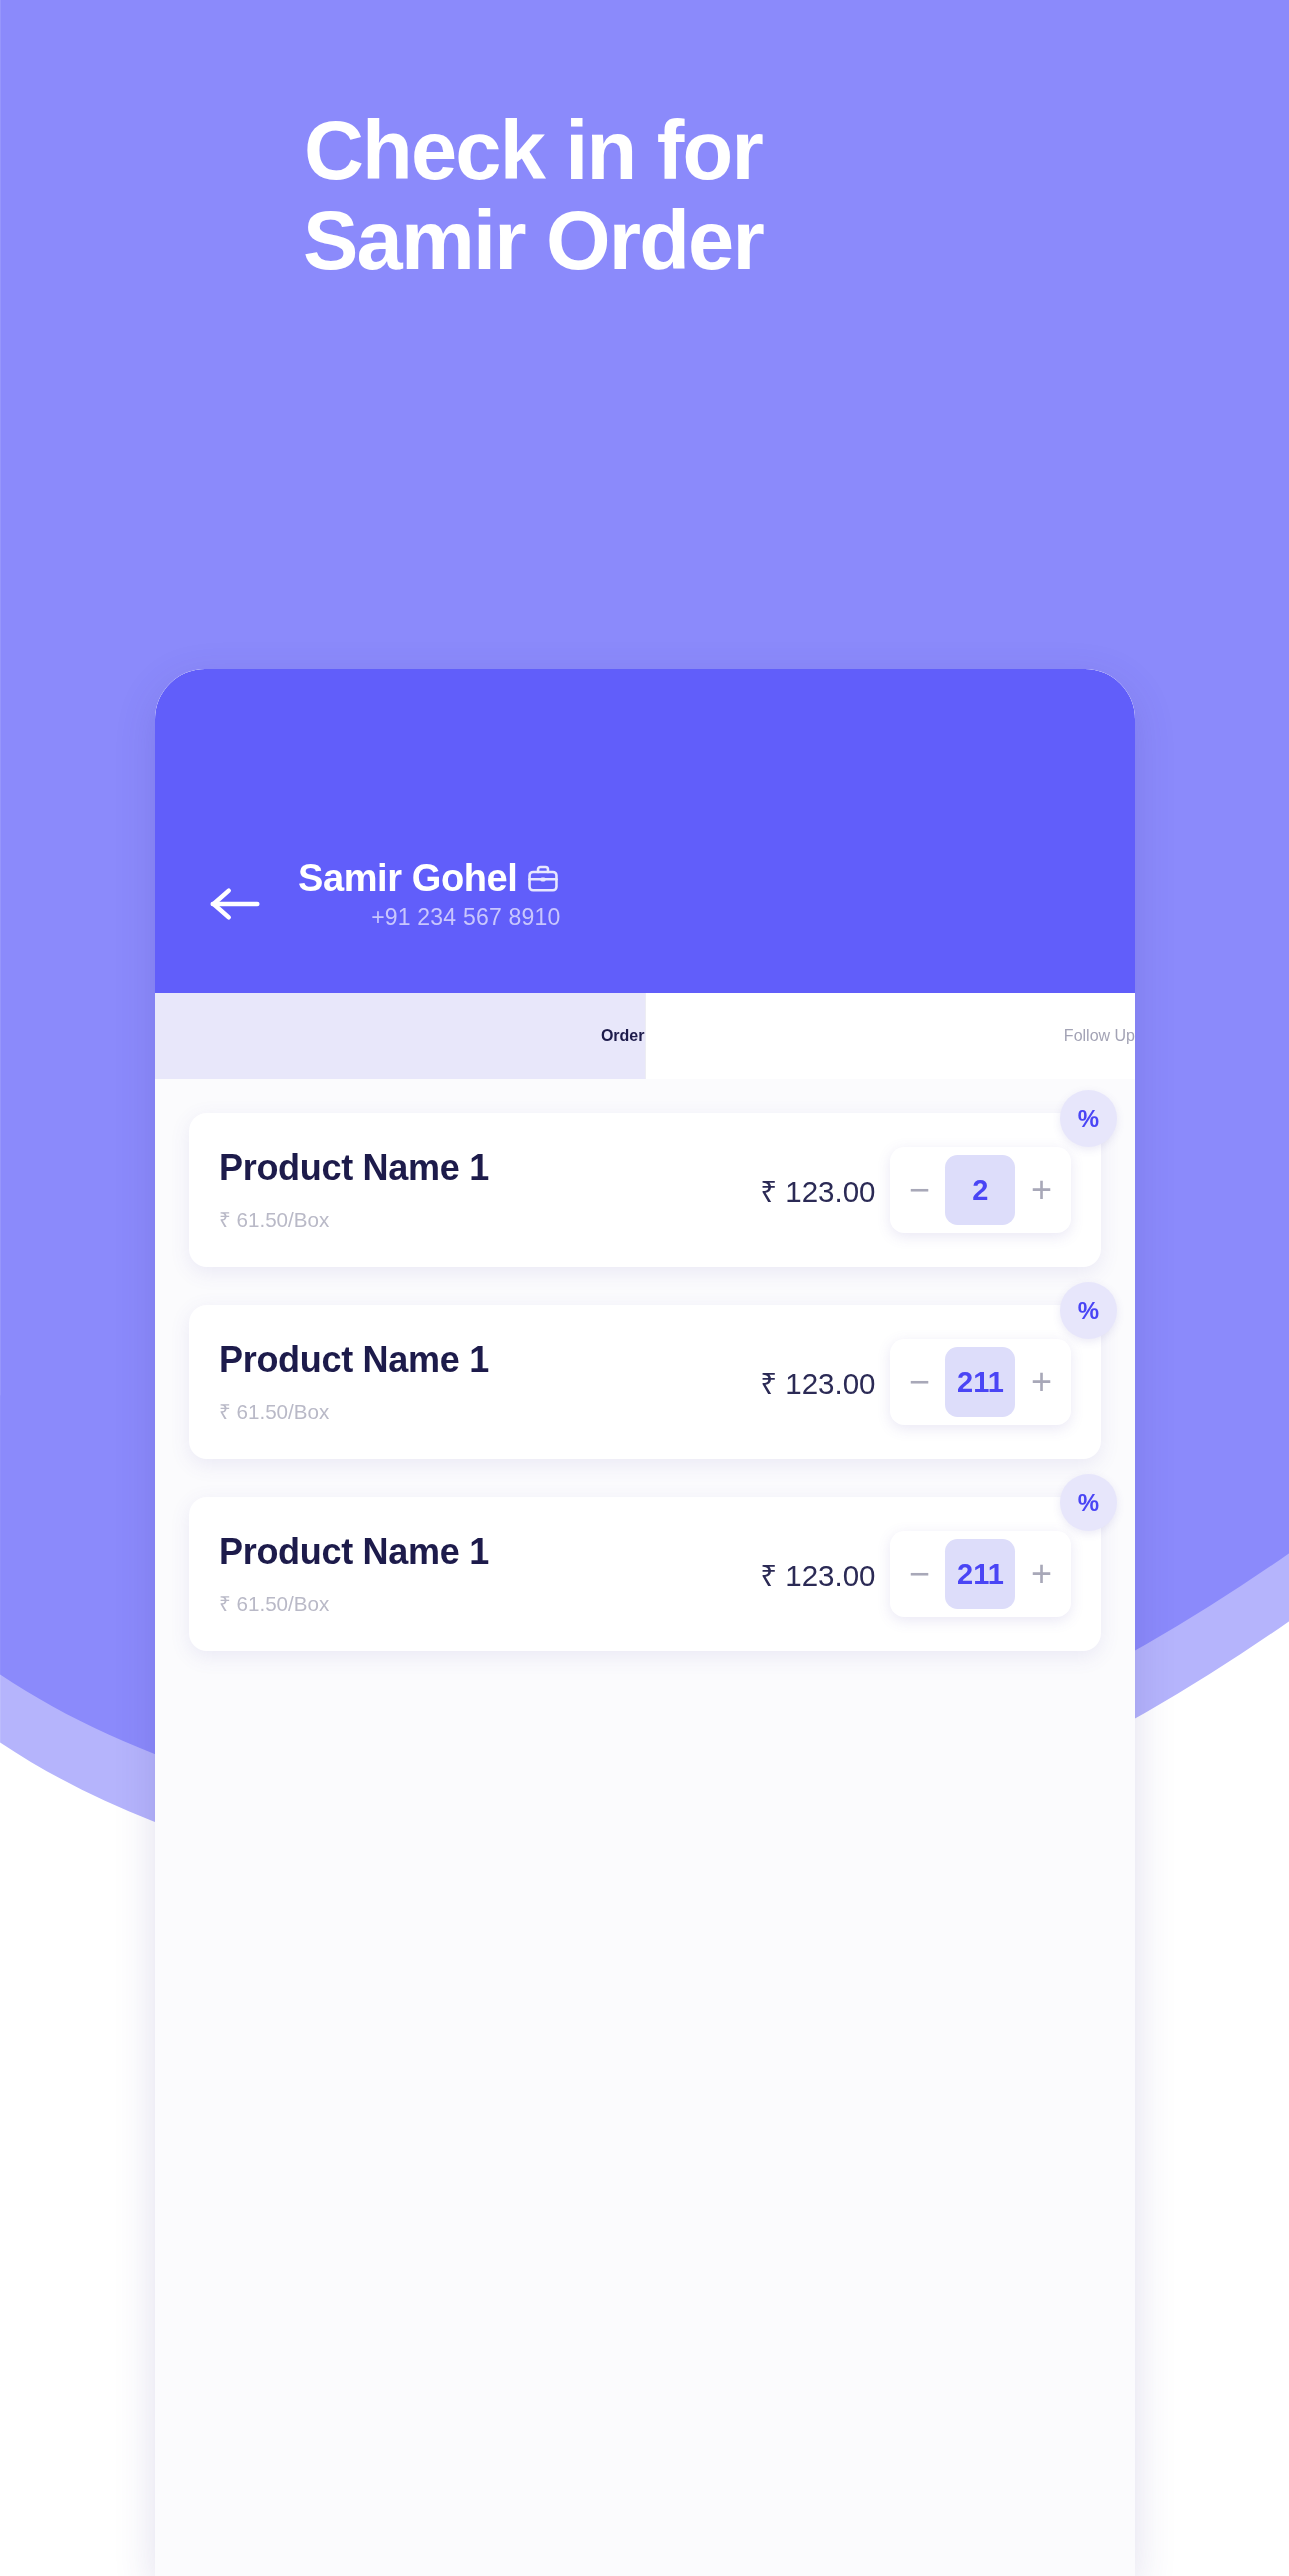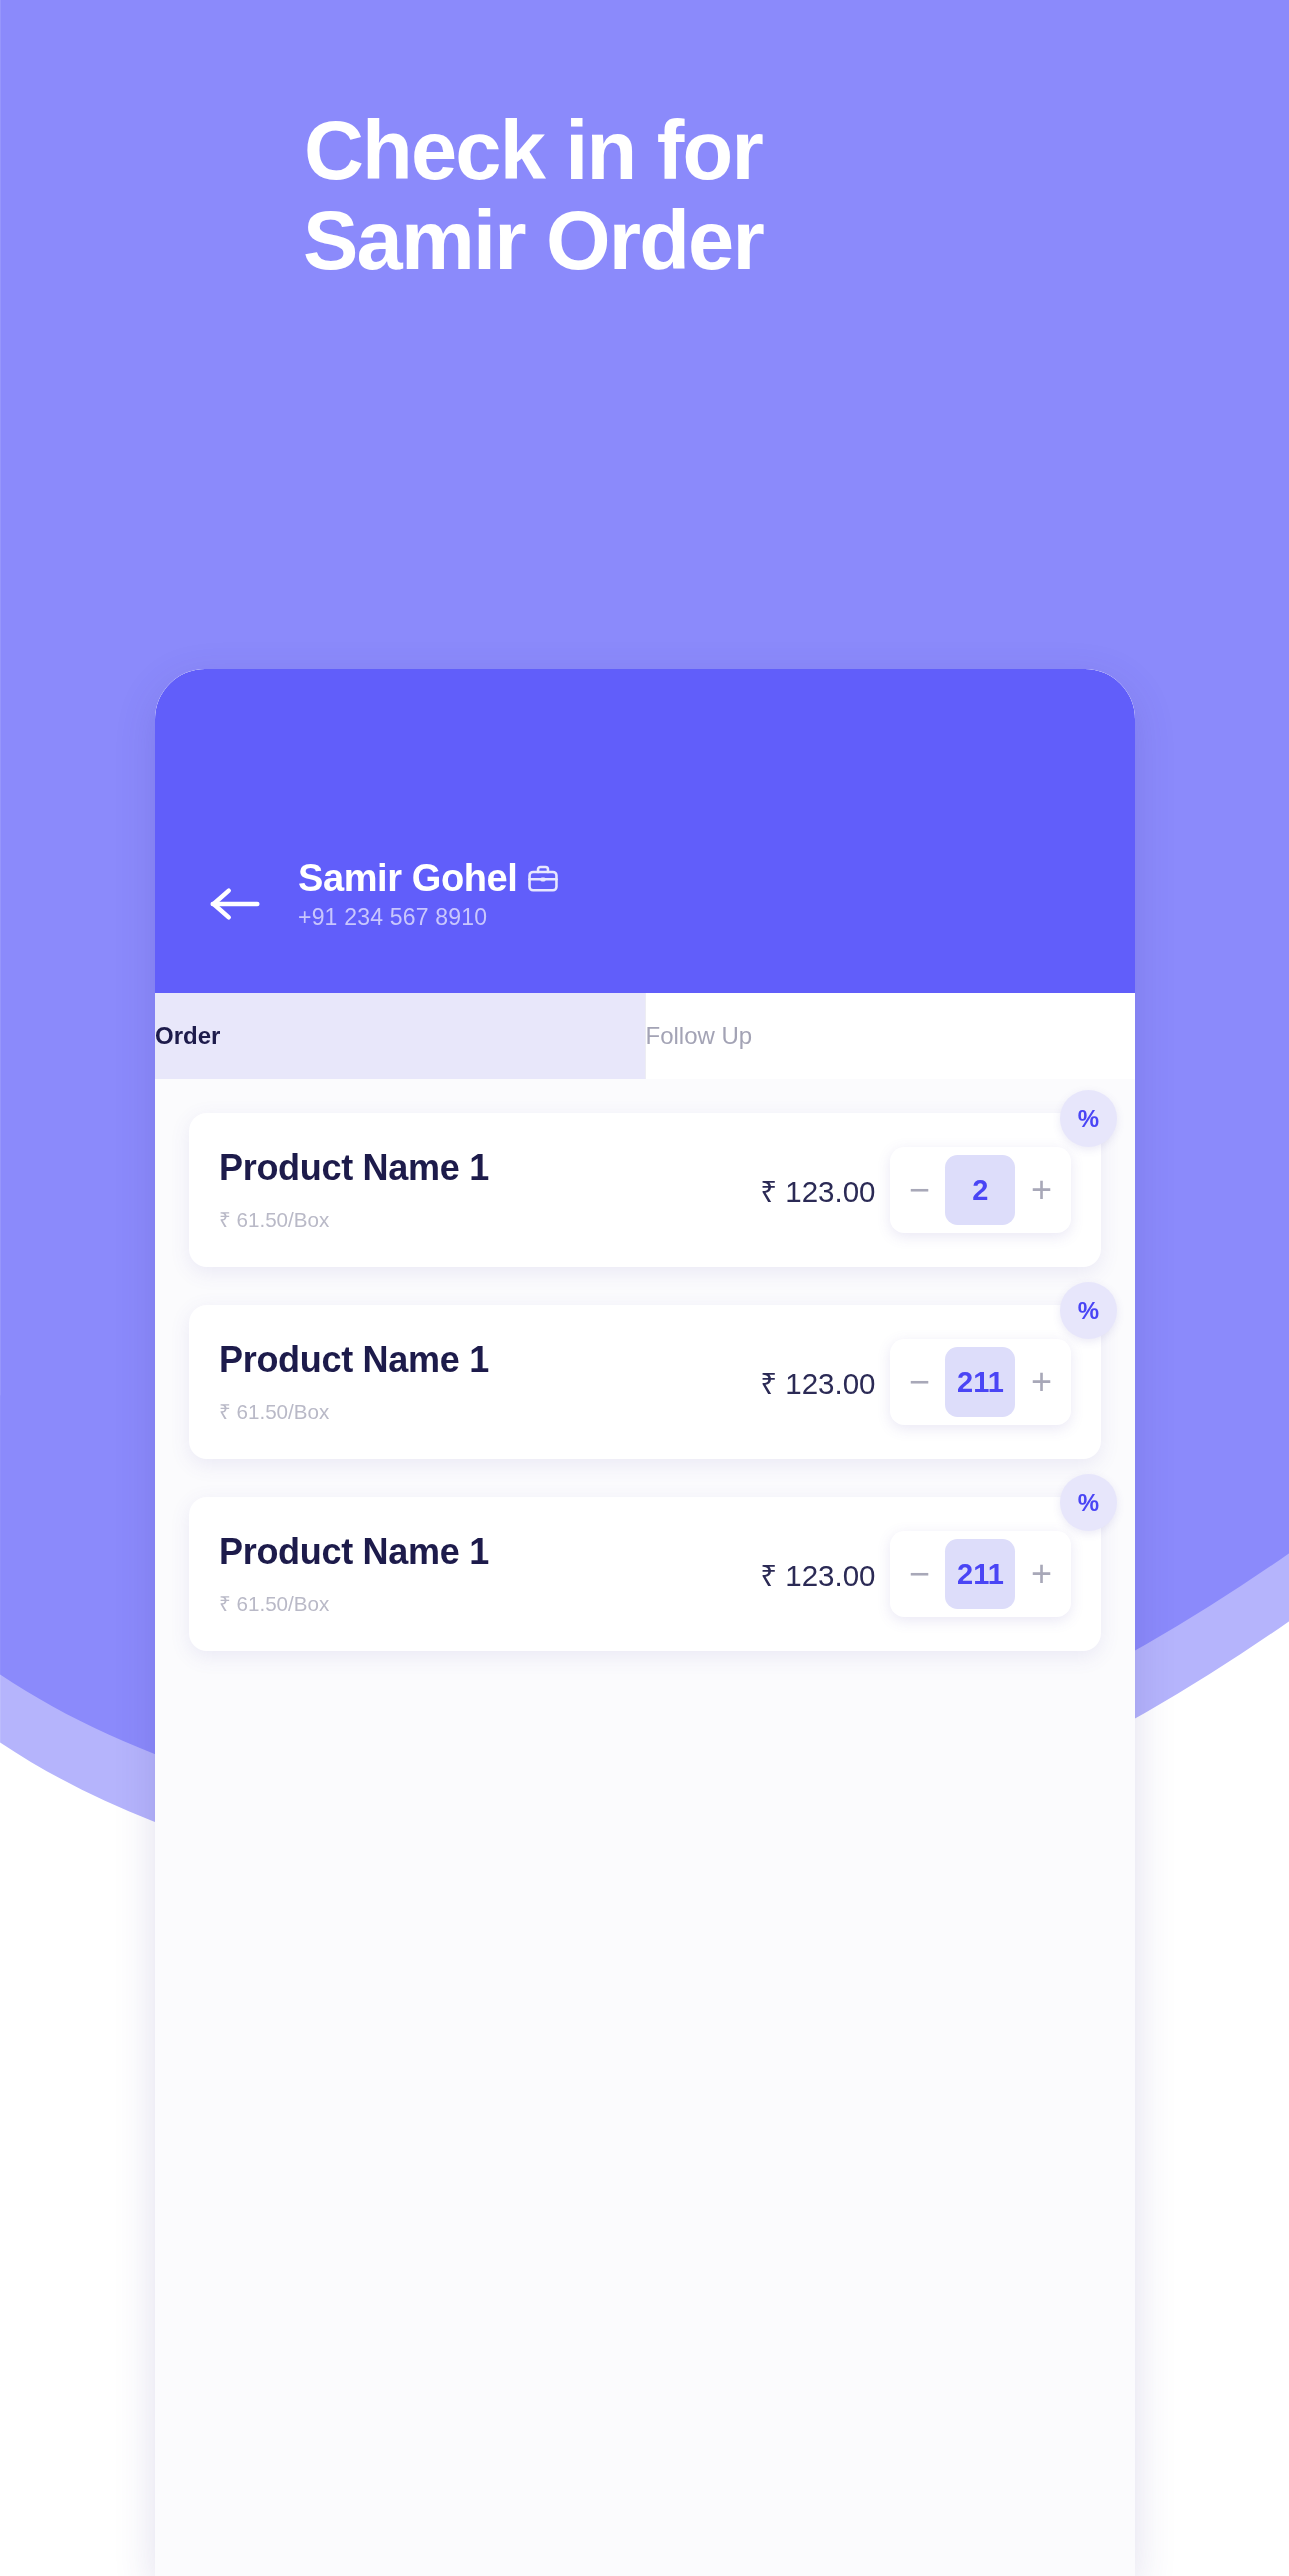--- a/index.html
+++ b/index.html
@@ -58,28 +58,28 @@
     position:absolute; left:143px; top:190px;
   }
   #name-row { display:flex; align-items:center; gap:9px; }
   #contact-name {
     color:#ffffff; font-size:38px; font-weight:bold;
     letter-spacing:-0.4px; line-height:1.05;
   }
   #briefcase-icon { display:block; width:34px; height:34px; opacity:.85; }
   #contact-phone {
     color:#c9c7fd; font-size:23px; font-weight:400;
-    margin-top:5.4px; letter-spacing:0.2px;
+    margin-top:5.4px; letter-spacing:0.2px;text-align:right;
   }
 
   
   #tabs { display:flex; background:#ffffff; height:86px; }
   .tab {
-    flex:1 1 0; display:flex; align-items:center; justify-content:flex-start;
-    font-size:24px; color:#a3a3b5; background:#ffffff;
+    flex:1 1 0; display:flex; align-items:center; justify-content:flex-end;
+    font-size:16px; color:#a3a3b5; background:#ffffff;
     border-right:0.9px solid #ededf3;
     cursor:pointer; user-select:none;
   }
   .tab:last-child { border-right:none; }
   .tab.active { background:#e8e7fa; color:#1d1b4b; font-weight:bold; }
 
   
   #product-list { padding:34px 34px 0 34px; }
   .product-card {
     position:relative;

